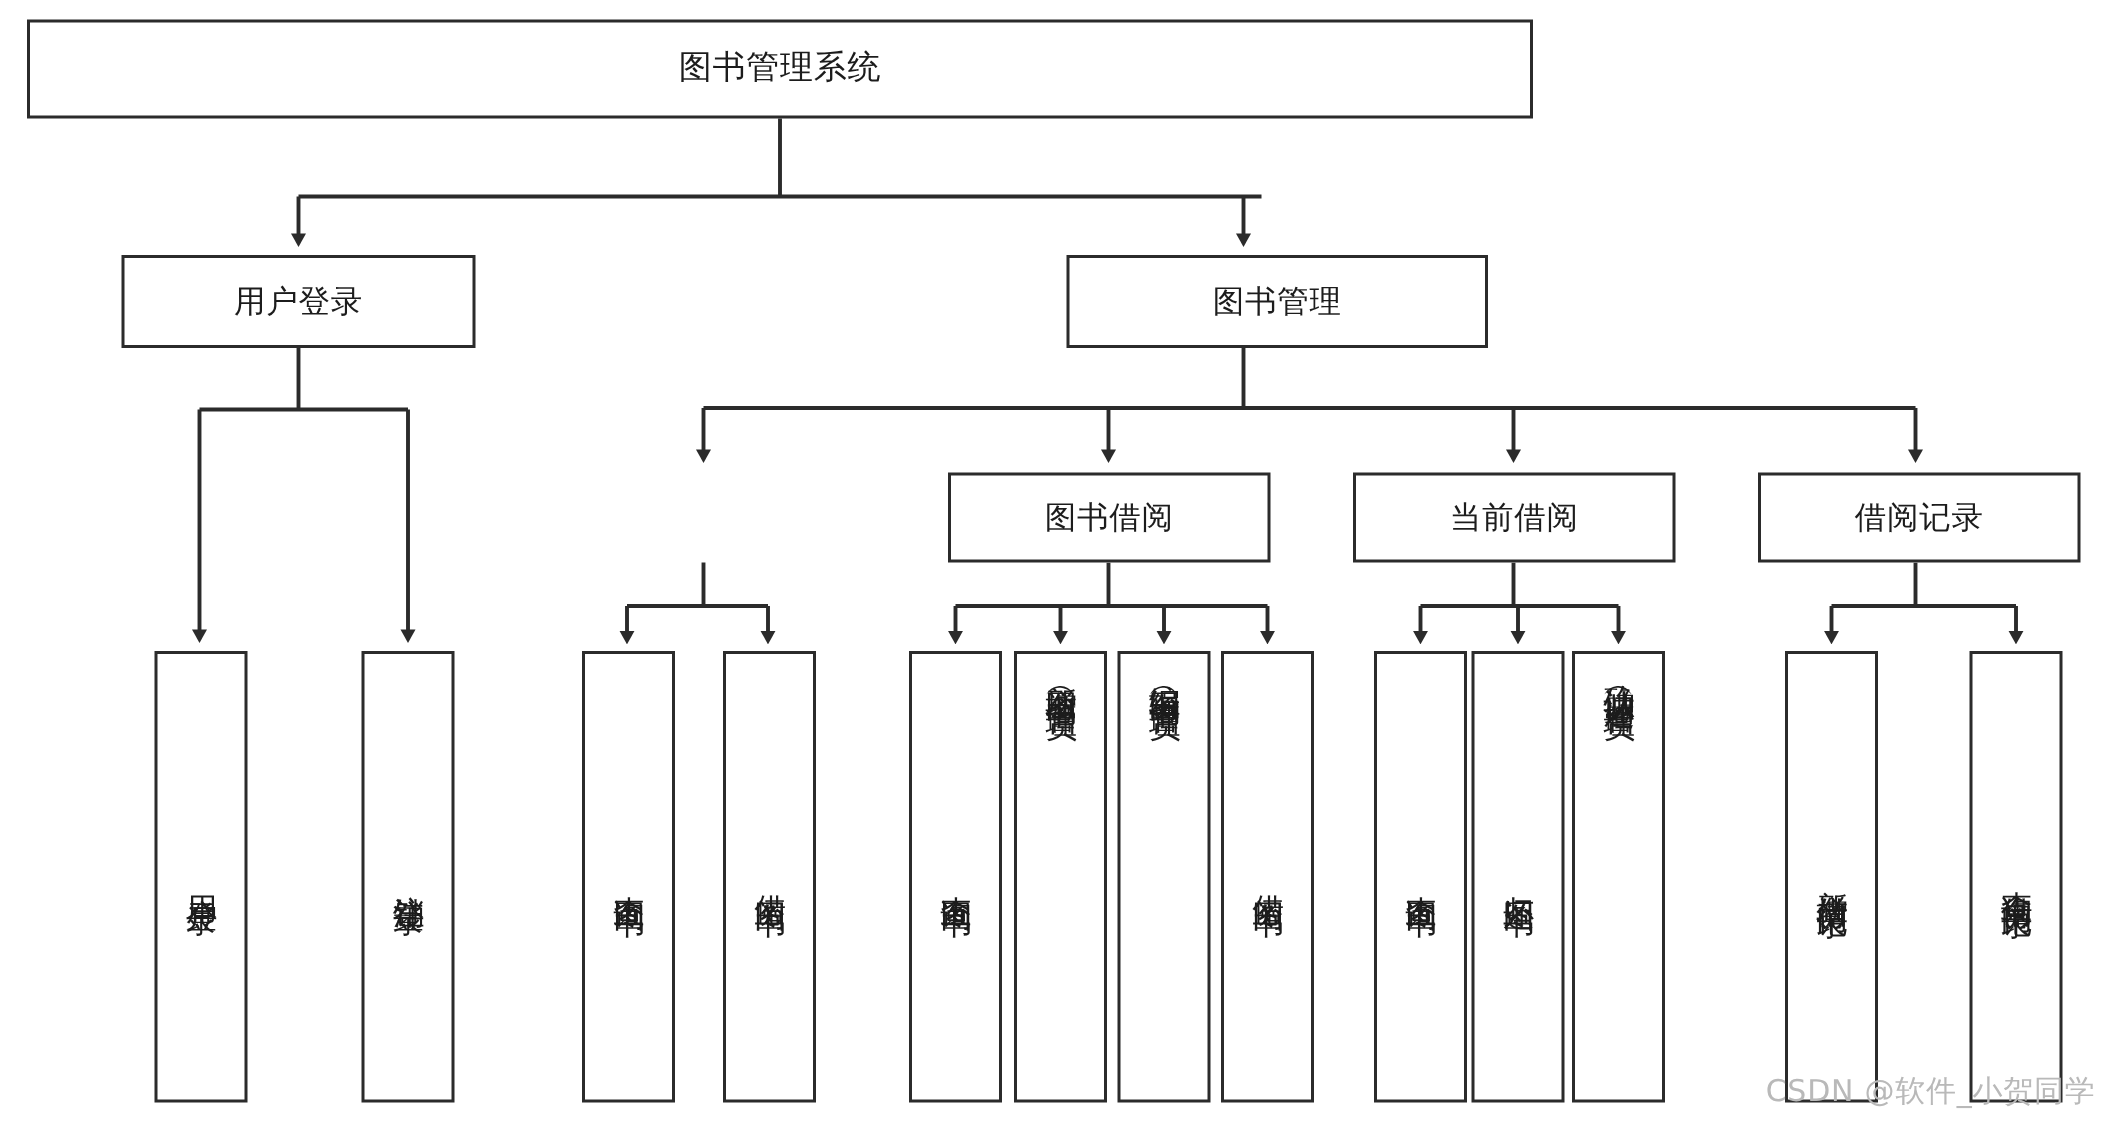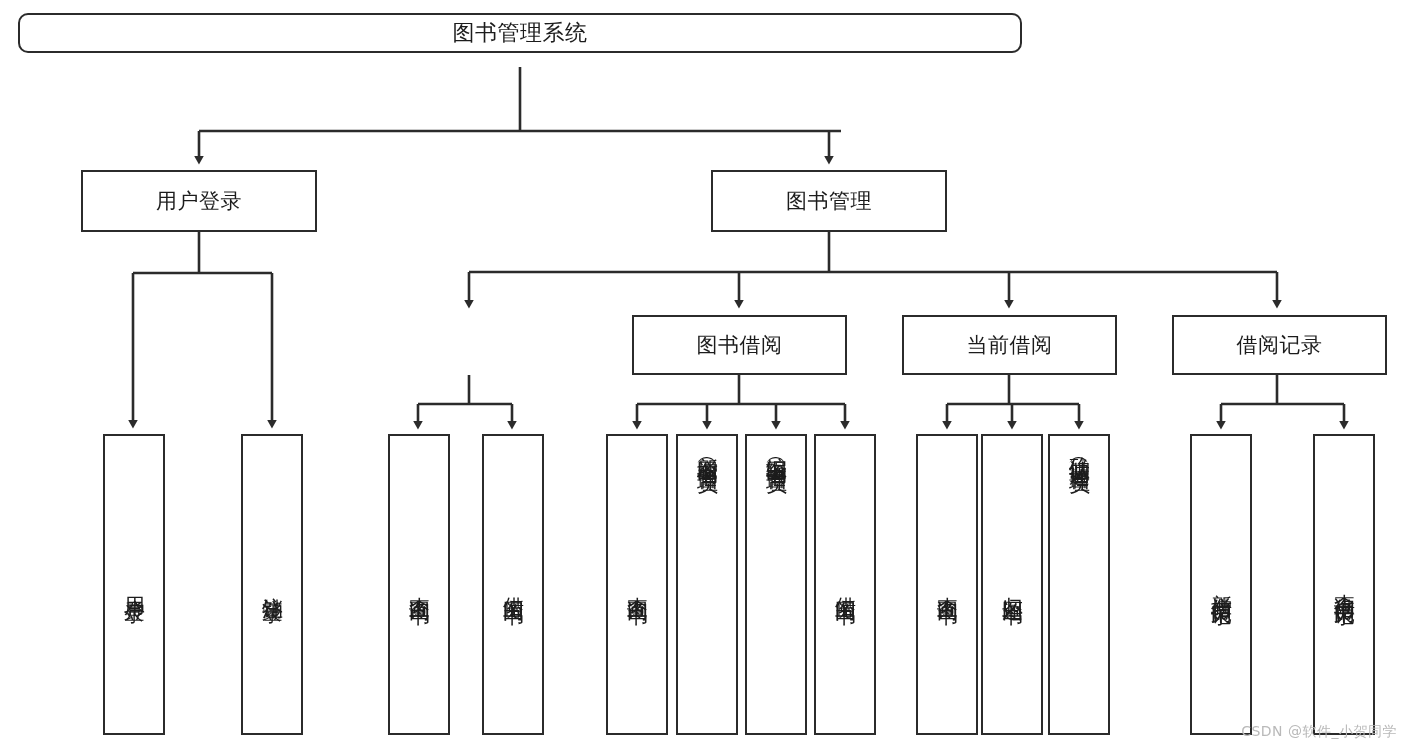--- a/index.html
+++ b/index.html
@@ -63,21 +63,21 @@
     writing-mode: vertical-rl;
     text-orientation: upright;
     font-size: 21px;
     letter-spacing: 2.5px;
     line-height: 1;
   }
   #watermark {
     position: absolute;
     right: 8px;
     bottom: 6px;
-    font-size: 14px;
+    font-size: 20px;
     color: #b9b9b9;
     letter-spacing: 0.5px;
     white-space: nowrap;
     pointer-events: none;
   }
 </style>
 </head>
 <body>
 
 <div id="diagram-root">
@@ -127,28 +127,28 @@
       <path d="M1012,404 L1012,421" marker-end="url(#arrow)"></path>
       <path d="M1079,404 L1079,421" marker-end="url(#arrow)"></path>
 
       <path d="M1277,375 L1277,404"></path>
       <path d="M1221,404 L1344,404"></path>
       <path d="M1221,404 L1221,421" marker-end="url(#arrow)"></path>
       <path d="M1344,404 L1344,421" marker-end="url(#arrow)"></path>
     </g>
   </svg>
 
-  <div class="node horizontal root" style="left:18px; top:13px; width:1004px; height:40px;border-radius:10px;">
+  <div class="node horizontal root" style="left:18px; top:13px; width:1004px; height:66px;">
     <span class="label">图书管理系统</span>
   </div>
 
   <div class="node horizontal" style="left:81px; top:170px; width:236px; height:62px;">
     <span class="label">用户登录</span>
   </div>
-  <div class="node horizontal" style="left:711px; top:170px; width:236px; height:62px;">
+  <div class="node horizontal" style="left:711px; top:170px; width:281px; height:62px;">
     <span class="label">图书管理</span>
   </div>
 
   <div class="node horizontal" style="left:632px; top:315px; width:215px; height:60px;">
     <span class="label">图书借阅</span>
   </div>
   <div class="node horizontal" style="left:1172px; top:315px; width:215px; height:60px;">
     <span class="label">借阅记录</span>
   </div>
   <div class="node horizontal" style="left:902px; top:315px; width:215px; height:60px;">

